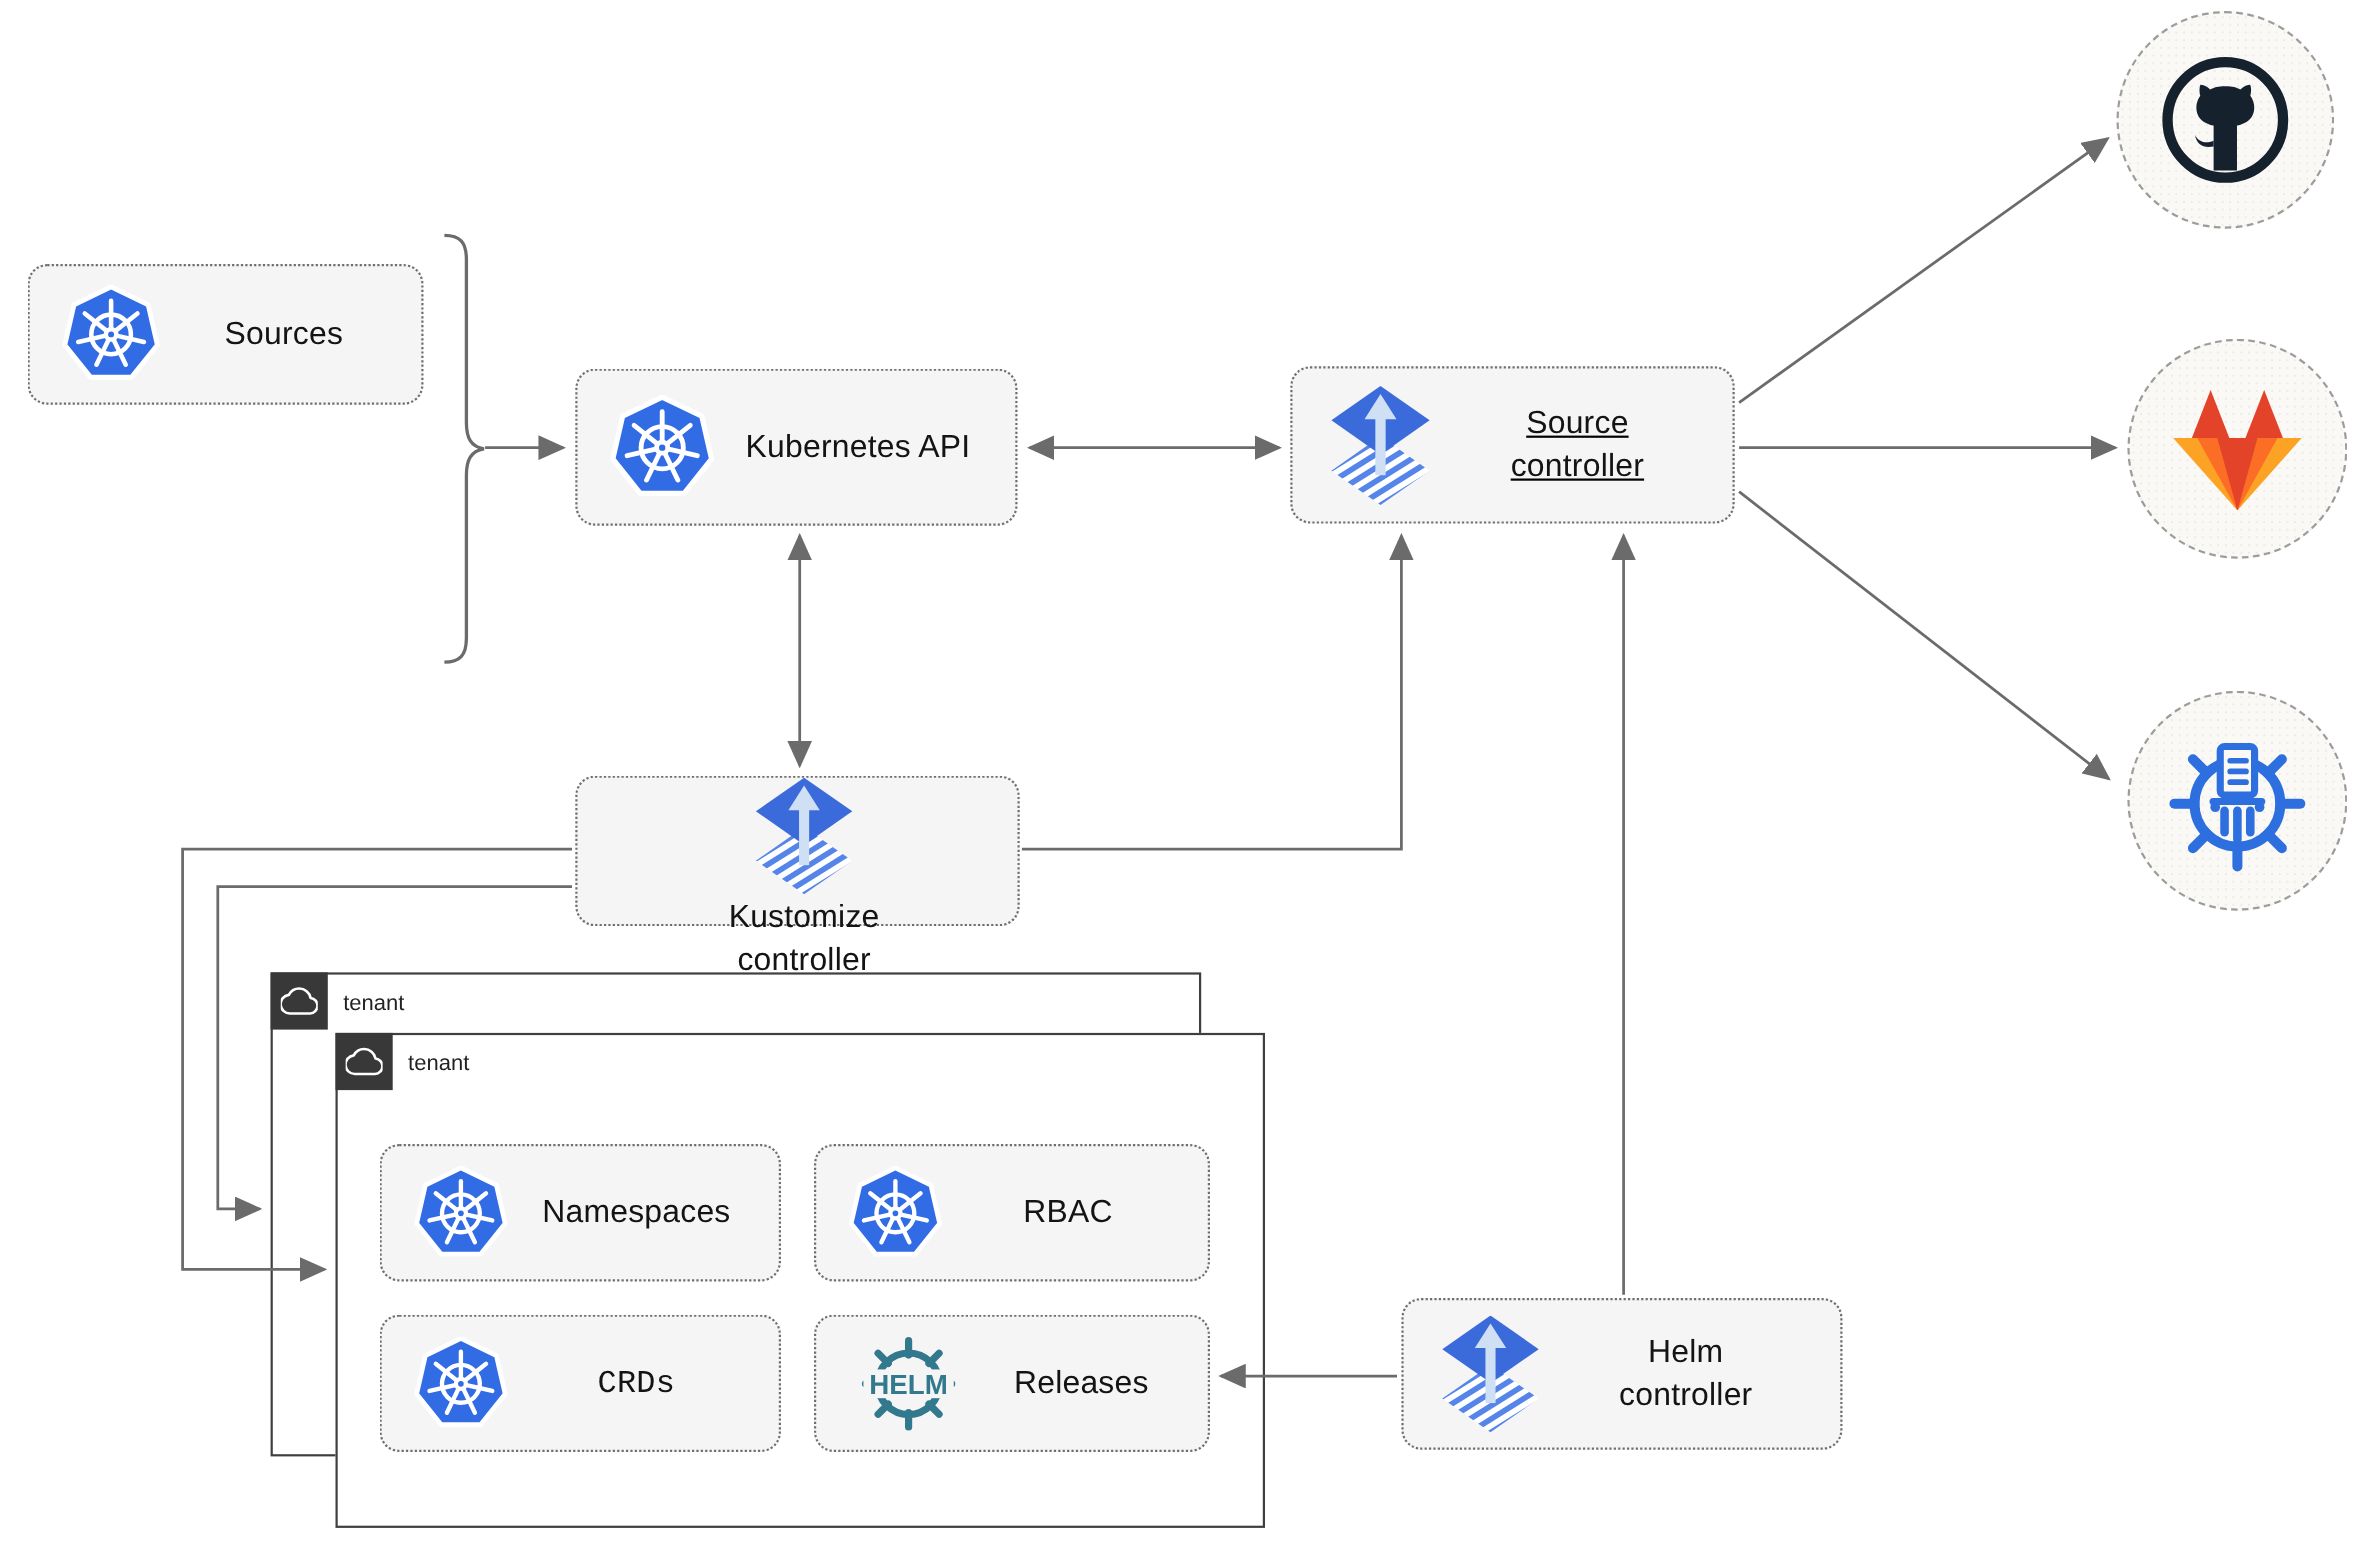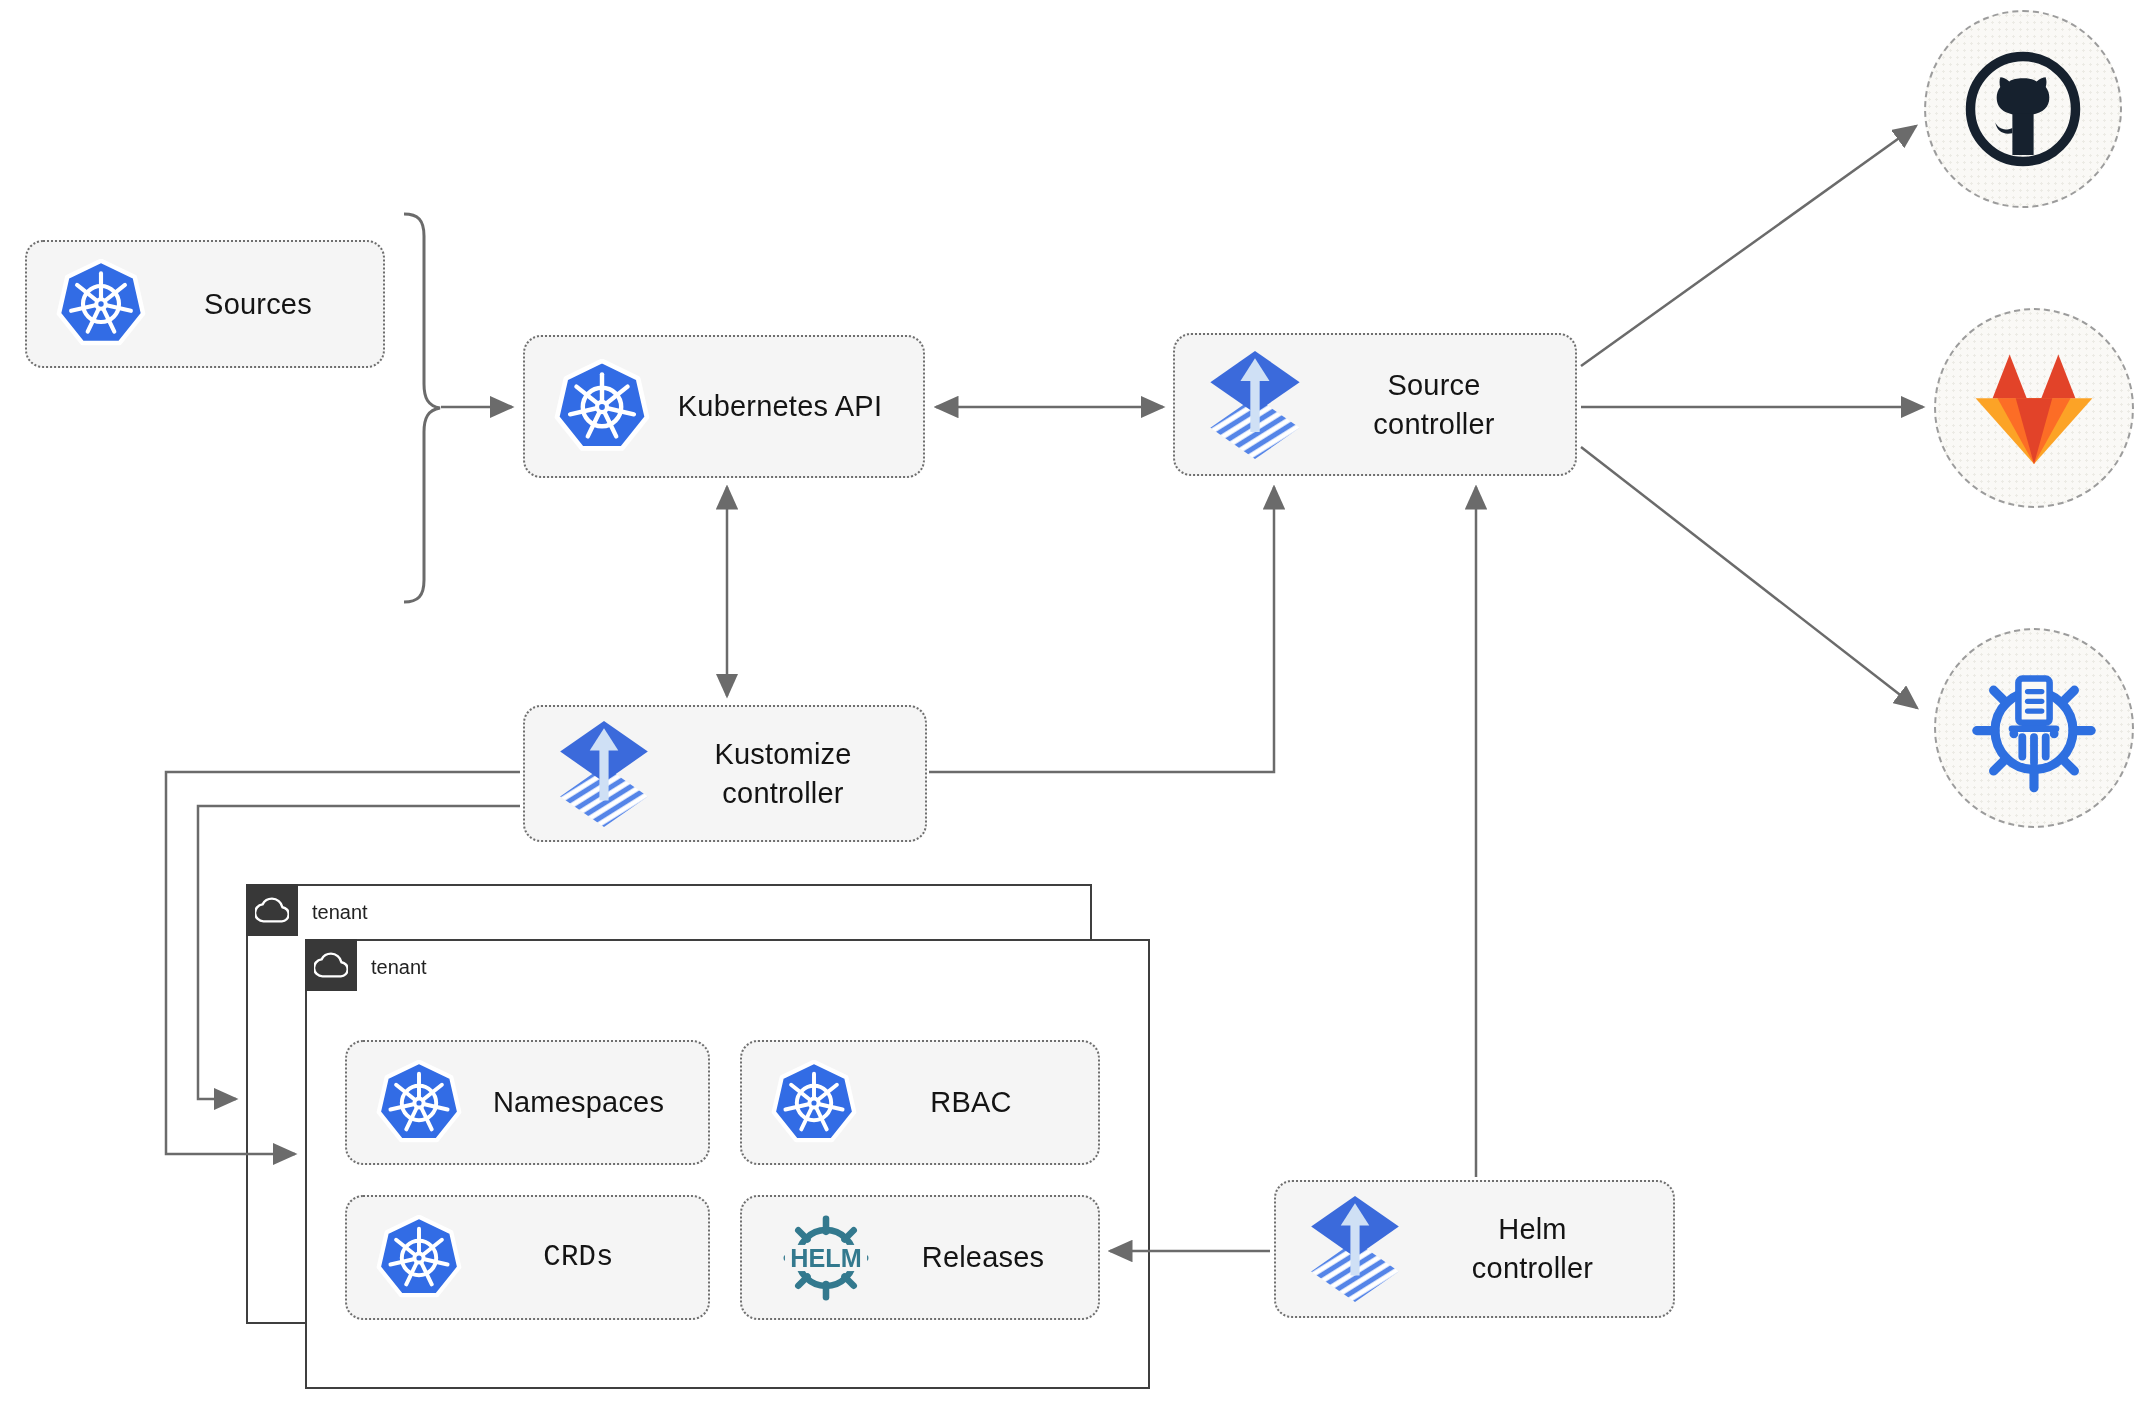--- a/index.html
+++ b/index.html
@@ -161,33 +161,33 @@
 
   <div class="node" style="left:523px;top:335px;width:402px;height:143px;">
     <span class="nicon">
       <svg width="98" height="96" viewBox="0 0 100 100">
           <use href="#sym-k8s"></use>
         </svg>
       </span>
     <span class="nlabel">Kubernetes API</span>
   </div>
 
-  <div class="node" style="left:1173px;top:333px;width:404px;height:143px;">
+  <div class="node" style="left:1173px;top:333px;width:404px;height:143px;text-decoration:underline;">
     <span class="nicon">
       <svg width="104" height="108" viewBox="0 0 100 104">
           <use href="#sym-flux"></use>
         </svg>
       </span>
     <span class="nlabel two">
       <span>Source</span>
       <span>controller</span>
     </span>
   </div>
 
-  <div class="node" style="left:523px;top:705px;width:404px;height:137px;">
+  <div class="node" style="left:523px;top:705px;width:404px;height:137px;flex-direction:column;">
     <span class="nicon">
       <svg width="102" height="106" viewBox="0 0 100 104">
           <use href="#sym-flux"></use>
         </svg>
       </span>
     <span class="nlabel two">
       <span>Kustomize</span>
       <span>controller</span>
     </span>
   </div>

